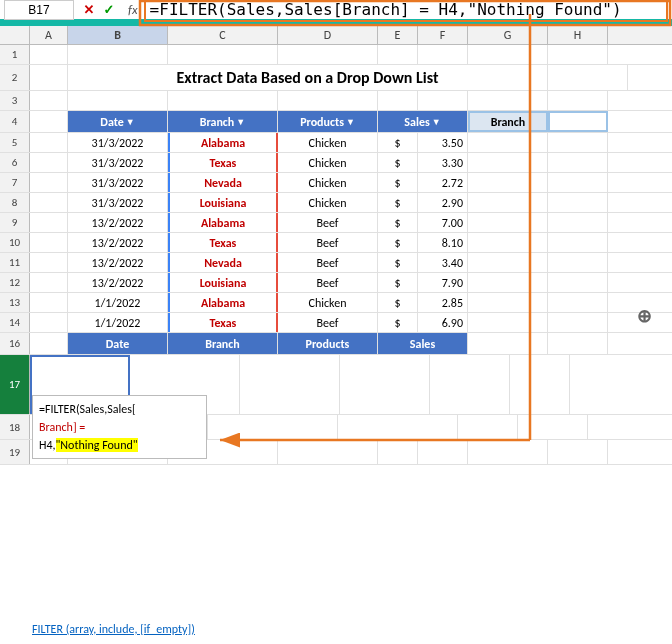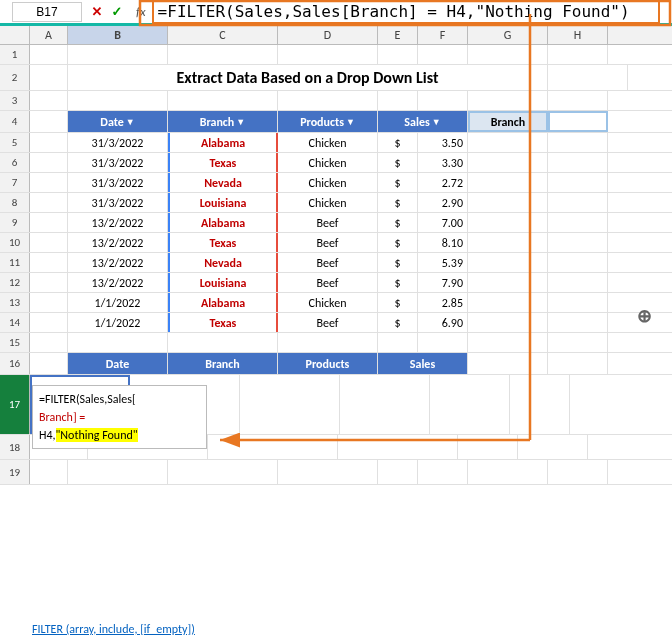--- a/index.html
+++ b/index.html
@@ -10,24 +10,24 @@
       width: 672px;
       height: 644px;
       overflow: hidden;
       position: relative;
     }
 
     
     .formula-bar {
       display: flex;
       align-items: center;
-      border-bottom: 3px solid #14b8a6;
+      border-bottom: 7px solid #14b8a6;
       height: 26px;
       background: #fff;
-      padding: 0 12px;
+      padding: 0 4px;
       gap: 2px;
     }
     .cell-ref-box {
       width: 70px;
       border: 1px solid #ccc;
       padding: 2px 4px;
       font-size: 12px;
       text-align: center;
     }
     .formula-buttons {
@@ -170,21 +170,21 @@
       background: #4472c4;
       color: #fff;
       font-weight: bold;
       justify-content: center;
     }
 
     
     .formula-tooltip {
       position: absolute;
       left: 32px;
-      top: 385px;
+      top: 395px;
       width: 175px;
       background: #fff;
       border: 1px solid #bbb;
       padding: 4px 6px;
       font-size: 12px;
       line-height: 1.5;
       z-index: 10;
     }
     .formula-tooltip .f-part1 { color: #000; }
     .formula-tooltip .f-part2 { color: #c00000; font-weight: normal; }
@@ -408,21 +408,21 @@
       <div class="cell col-h"></div>
     </div>
 
     <div class="sheet-row">
       <div class="row-num">11</div>
       <div class="cell col-a"></div>
       <div class="cell col-b center">13/2/2022</div>
       <div class="cell col-c branch-data">Nevada</div>
       <div class="cell col-d center">Beef</div>
       <div class="cell col-e center">$</div>
-      <div class="cell col-f right">5.39</div>
+      <div class="cell col-f right">3.40</div>
       <div class="cell col-g"></div>
       <div class="cell col-h"></div>
     </div>
 
     <div class="sheet-row">
       <div class="row-num">12</div>
       <div class="cell col-a"></div>
       <div class="cell col-b center">13/2/2022</div>
       <div class="cell col-c branch-data">Louisiana</div>
       <div class="cell col-d center">Beef</div>
@@ -449,31 +449,20 @@
       <div class="cell col-a"></div>
       <div class="cell col-b center">1/1/2022</div>
       <div class="cell col-c branch-data">Texas</div>
       <div class="cell col-d center">Beef</div>
       <div class="cell col-e center">$</div>
       <div class="cell col-f right">6.90</div>
       <div class="cell col-g"></div>
       <div class="cell col-h"></div>
     </div>
 
-    <div class="sheet-row">
-      <div class="row-num">15</div>
-      <div class="cell col-a"></div>
-      <div class="cell col-b"></div>
-      <div class="cell col-c"></div>
-      <div class="cell col-d"></div>
-      <div class="cell col-e"></div>
-      <div class="cell col-f"></div>
-      <div class="cell col-g"></div>
-      <div class="cell col-h"></div>
-    </div>
 
     <div class="sheet-row" style="min-height:22px;">
       <div class="row-num">16</div>
       <div class="cell col-a"></div>
       <div class="cell col-b header2-cell">Date</div>
       <div class="cell col-c header2-cell">Branch</div>
       <div class="cell col-d header2-cell">Products</div>
       <div class="cell col-e header2-cell" style="width:90px; min-width:90px;">Sales</div>
       <div class="cell col-g"></div>
       <div class="cell col-h"></div>

